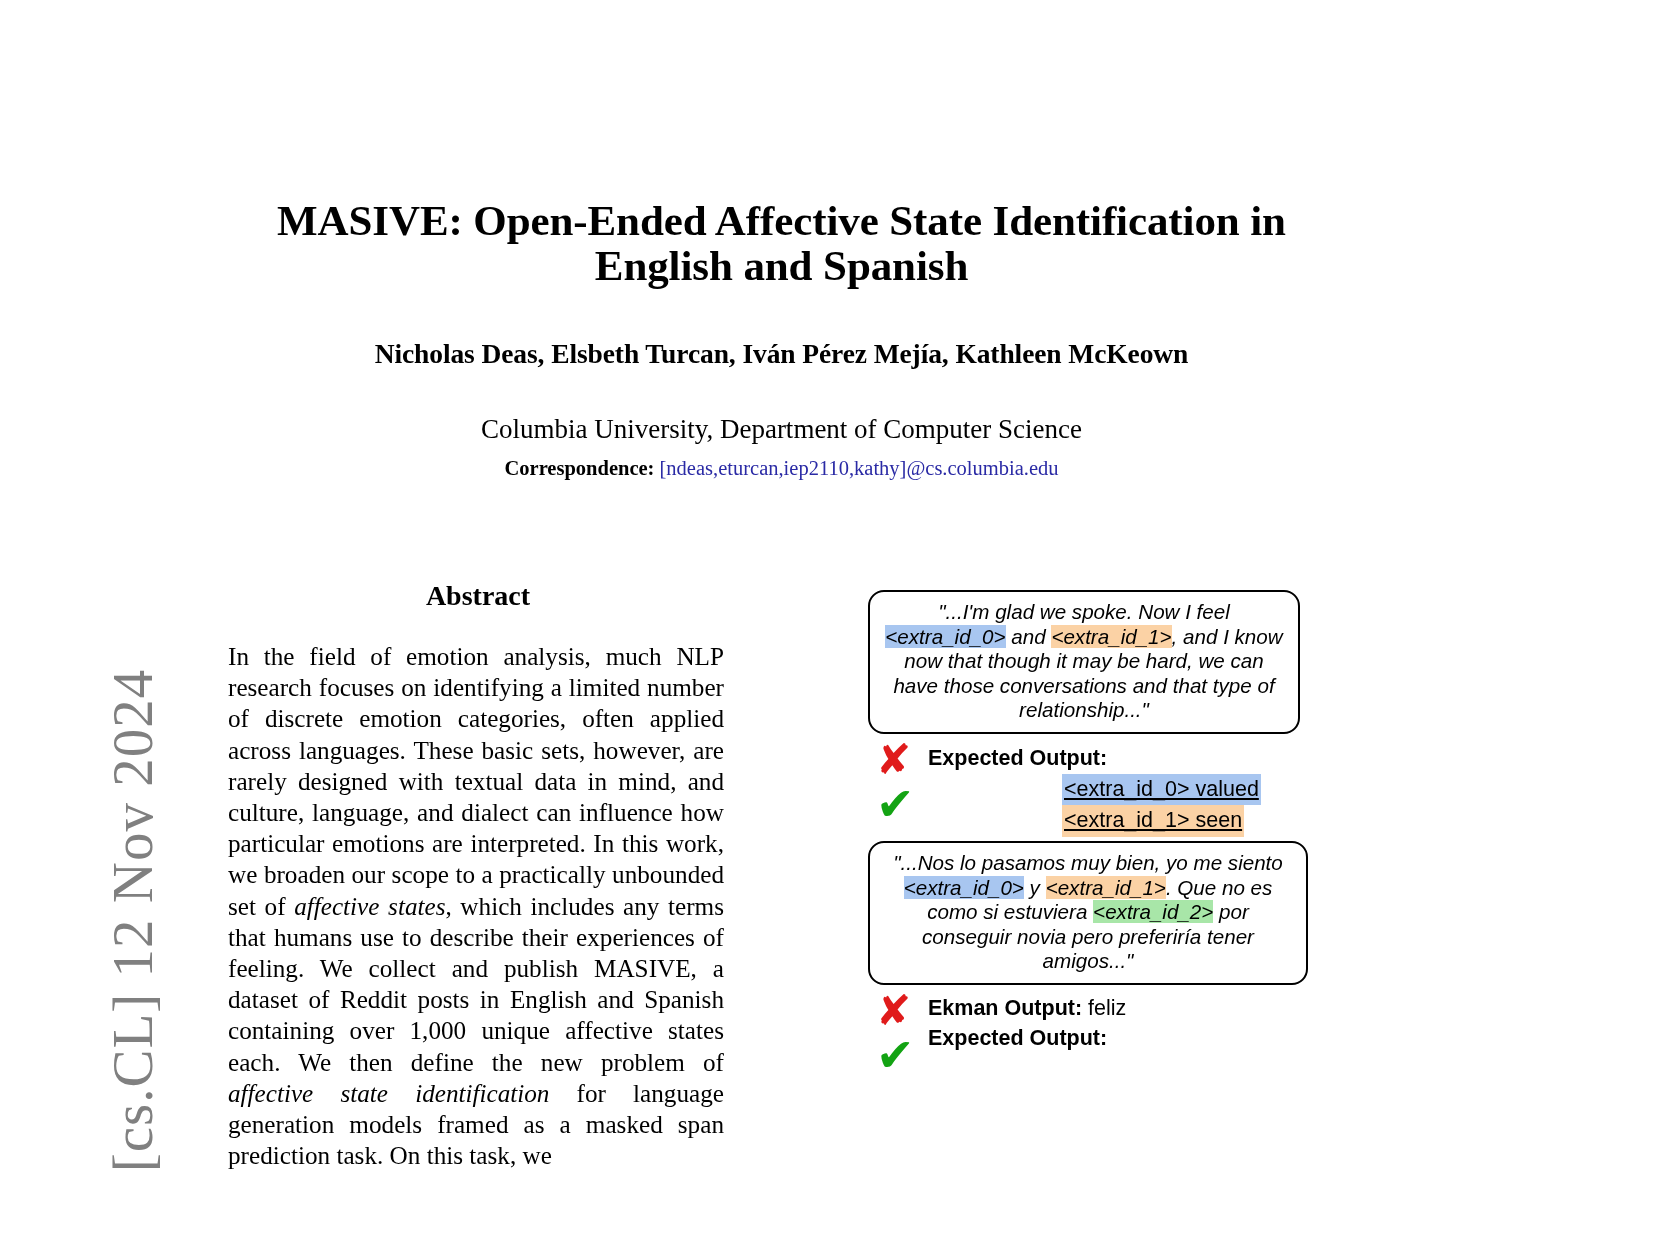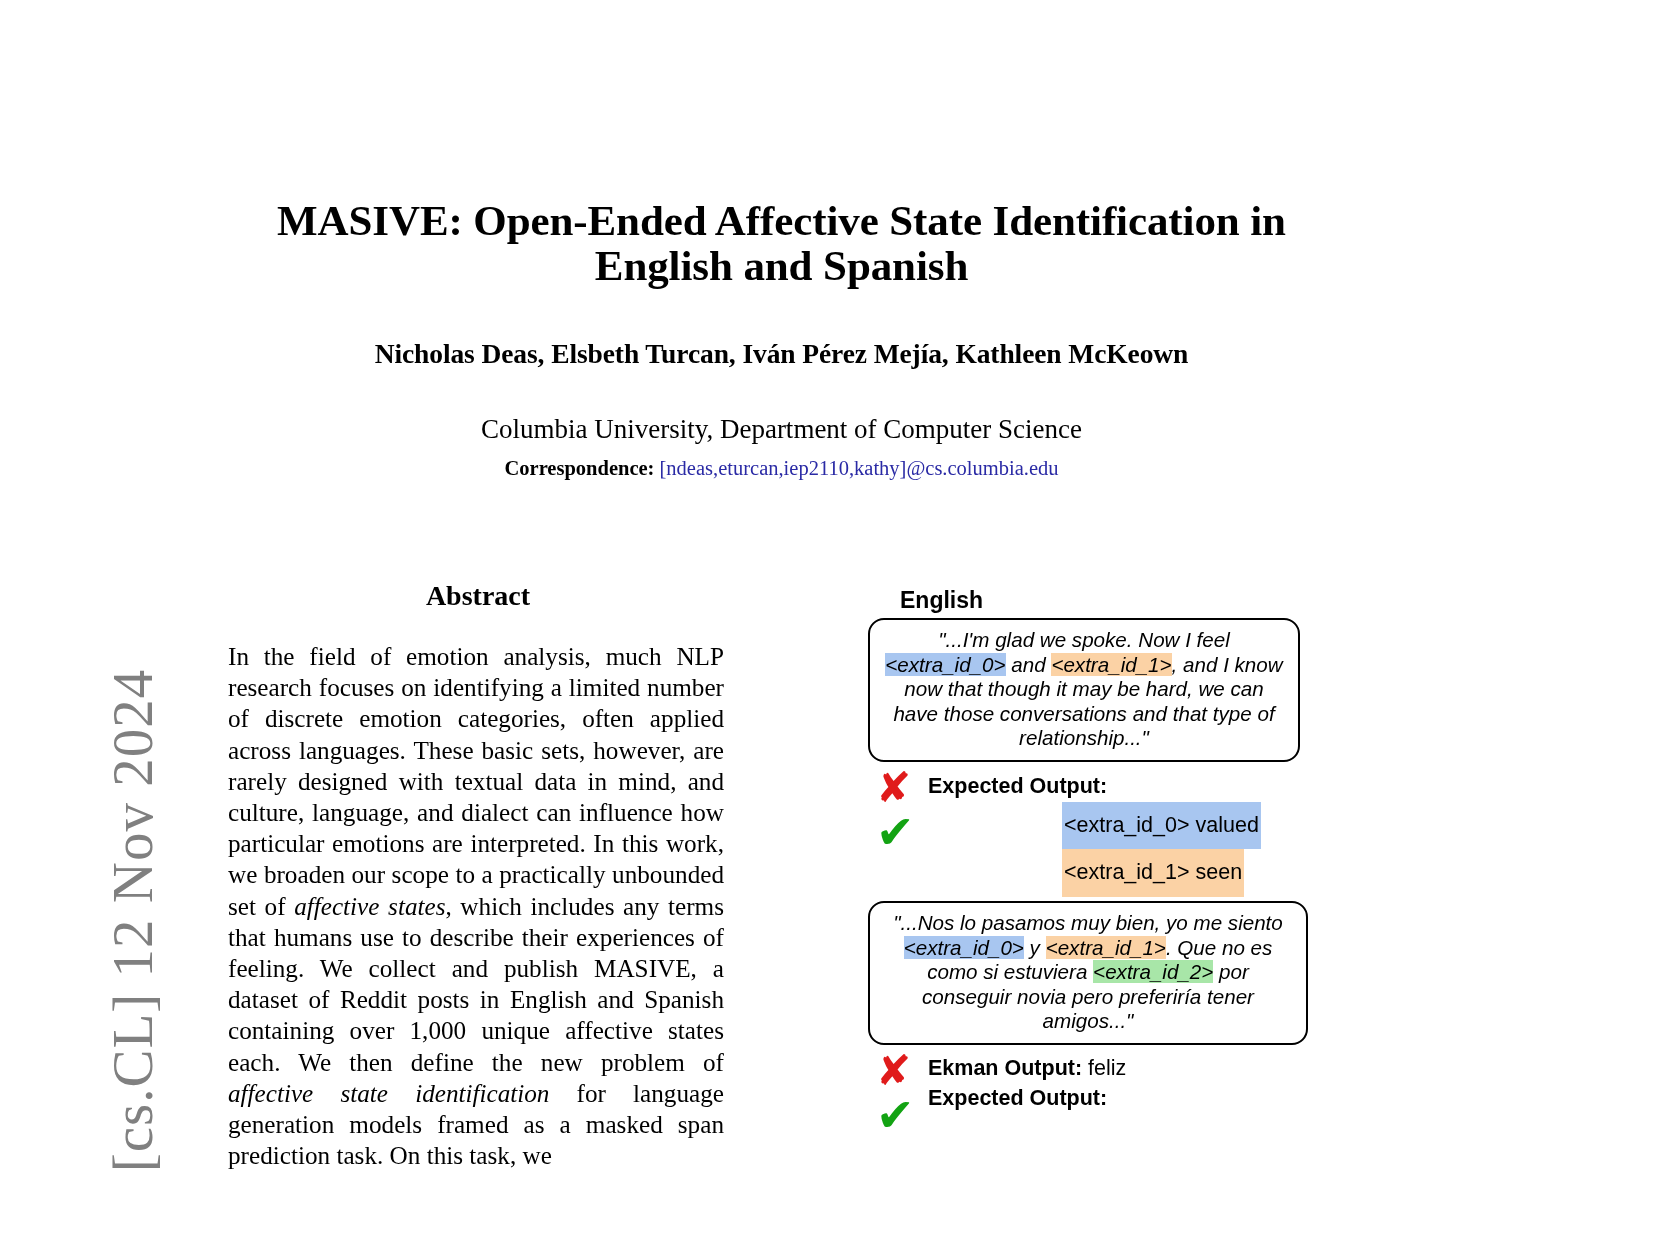--- a/index.html
+++ b/index.html
@@ -159,41 +159,40 @@
     font-size: 21.5px;
     line-height: 31px;
     color: #000;
   }
   .expected-list {
     font-family: "Liberation Sans", sans-serif;
     font-size: 21.5px;
     line-height: 23.5px;
     margin-left: 134px;
   }
-  .expected-list span { display: inline-block; padding: 12px 2px; }
+  .expected-list span { display: inline-block; padding: 4px 2px; text-decoration: underline; }
 </style>
 </head>
 <body>
 
 <div class="arxiv-stamp">[cs.CL]  12 Nov 2024</div>
 
 <div class="title">MASIVE: Open-Ended Affective State Identification in English and Spanish</div>
 <div class="authors">Nicholas Deas, Elsbeth Turcan, Iván Pérez Mejía, Kathleen McKeown</div>
 <div class="affiliation">Columbia University, Department of Computer Science</div>
 <div class="correspondence">
   <span class="label">Correspondence:</span>
   <span class="email">[ndeas,eturcan,iep2110,kathy]@cs.columbia.edu</span>
 </div>
 
 <div class="abstract-heading">Abstract</div>
 <div class="abstract-body"><span>In the field of emotion analysis, much NLP research focuses on identifying a limited number of discrete emotion categories, often applied across languages. These basic sets, however, are rarely designed with textual data in mind, and culture, language, and dialect can influence how particular emotions are interpreted. In this work, we broaden our scope to a practically unbounded set of </span><i>affective states</i><span>, which includes any terms that humans use to describe their experiences of feeling. We collect and publish MASIVE, a dataset of Reddit posts in English and Spanish containing over 1,000 unique affective states each. We then define the new problem of </span><i>affective state identification</i><span> for language generation models framed as a masked span prediction task. On this task, we</span></div>
 
 <div class="figure">
 
-  <div class="lang-label">English</div>
   <div class="post-box english"><span>"...I'm glad we spoke. Now I feel </span><span class="hl-blue">&lt;extra_id_0&gt;</span><span> and </span><span class="hl-orange">&lt;extra_id_1&gt;</span><span>, and I know now that though it may be hard, we can have those conversations and  that type of relationship..."</span></div>
 
   <div class="result-block">
     <span class="mark mark-x">✘</span>
     <span class="mark mark-check">✔</span>
     <div class="expected-label">Expected Output:</div>
     <div class="expected-list">
       <div><span class="hl-blue">&lt;extra_id_0&gt; valued</span></div>
       <div><span class="hl-orange">&lt;extra_id_1&gt; seen</span></div>
     </div>

